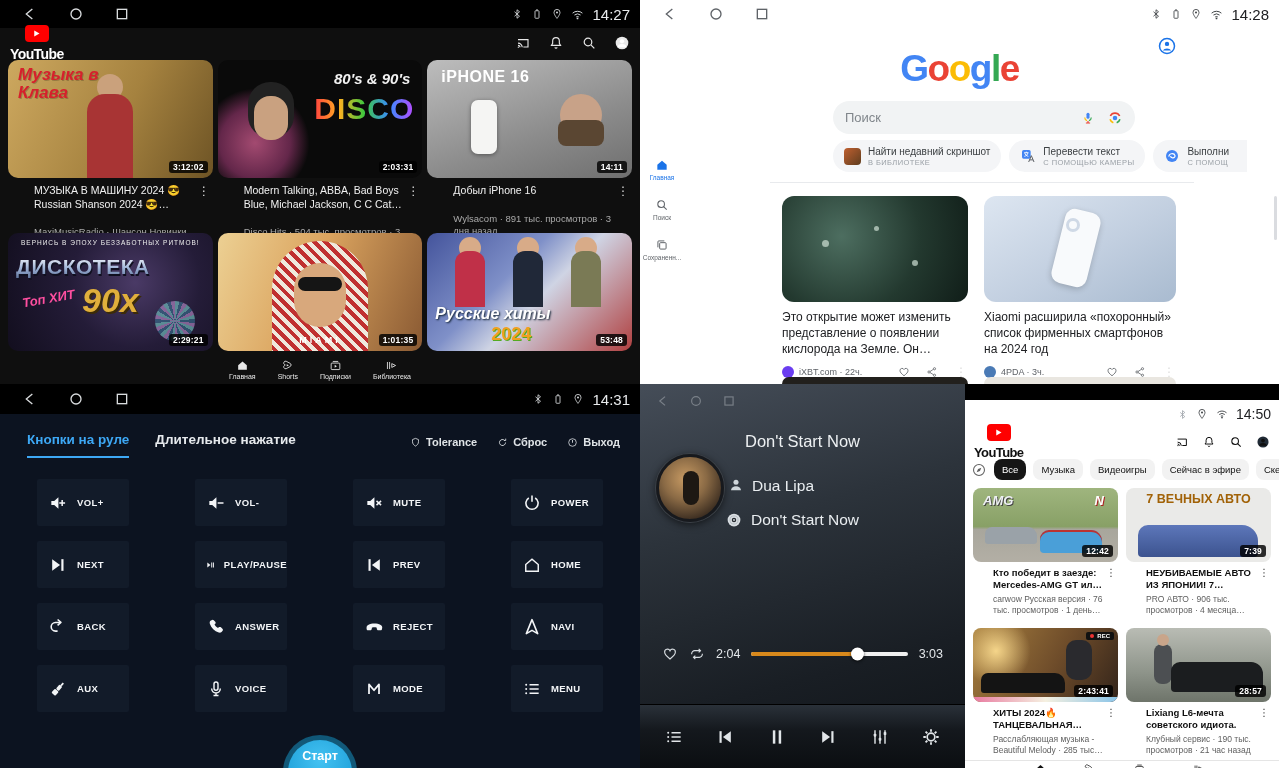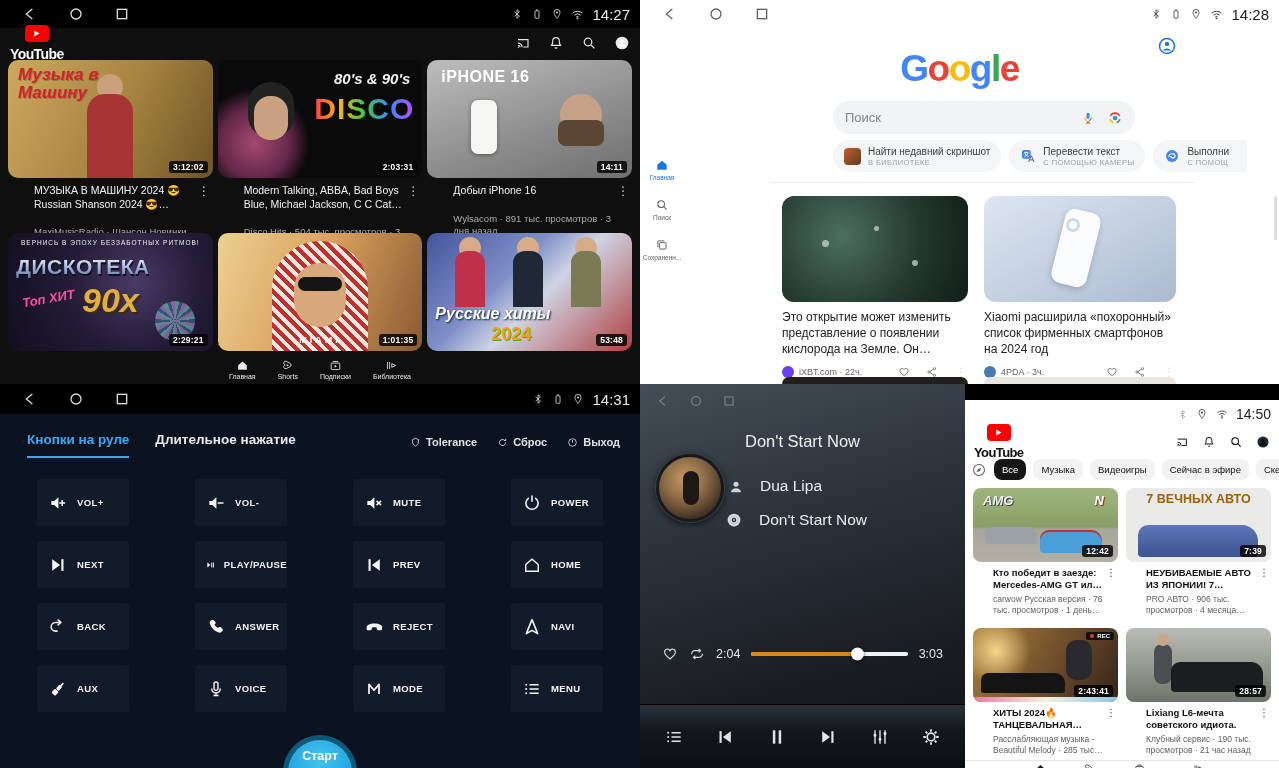--- a/index.html
+++ b/index.html
@@ -140,21 +140,21 @@
   .swc-start span{margin-top:9px;color:#fff;font-weight:700;font-size:12.5px;}
   
   #p-ply{left:640px;top:384px;width:325px;height:384px;color:#e7ebee;
          background:linear-gradient(165deg,#454d58 0%,#2c333b 35%,#191e24 72%,#0f1317 100%);}
   .ply-nav{position:absolute;left:16px;top:10px;display:flex;gap:19px;opacity:.4;color:#cfd4d8;}
   .ply-title{position:absolute;left:105px;top:48px;font-size:16.5px;color:#edf0f2;}
   .ply-art{position:absolute;left:16px;top:70px;width:68px;height:68px;border-radius:50%;
            border:3px solid #17191d;box-shadow:0 0 0 1px #3c4147,0 2px 8px #000a;
            background:radial-gradient(circle at 42% 35%,#c79a63 0%,#8a6a45 40%,#3a2c20 78%,#241b13 100%);}
   .ply-art::after{content:"";position:absolute;left:24px;top:14px;width:16px;height:34px;border-radius:8px;background:#1d1813;}
-  .ply-row{position:absolute;display:flex;align-items:flex-end;gap:16px;font-size:15.5px;color:#e9edf0;}
+  .ply-row{position:absolute;display:flex;align-items:flex-start;gap:8px;font-size:15.5px;color:#e9edf0;}
   .ply-artist{left:88px;top:93px;}
   .ply-album{left:85px;top:127px;}
   .ply-prog{position:absolute;left:22px;right:22px;top:262px;display:flex;align-items:center;gap:11px;color:#d9dee2;}
   .ply-time{font-size:12.5px;color:#e2e6e9;}
   .ply-bar{flex:1;height:4px;border-radius:2px;background:#f0f0f0;position:relative;}
   .ply-fill{position:relative;height:100%;border-radius:2px;background:#D8891C;}
   .ply-knob{position:absolute;right:-6px;top:50%;transform:translateY(-50%);width:13px;height:13px;border-radius:50%;
             background:#fff;box-shadow:0 1px 3px #000b;}
   .ply-ctrl{position:absolute;left:0;right:0;bottom:0;height:64px;
             background:linear-gradient(180deg,#2a3139 0%,#14181d 40%,#0b0e11 100%);
@@ -476,21 +476,21 @@
             <use href="#i-avl"></use>
           </svg>
       </div>
     </div>
 
     <div class="ytd-row" id="ytd-r1">
       <div>
         <div class="thumb t1">
           <div class="hd"></div>
             <div class="fig"></div>
-          <div class="ov"><span>Музыка в</span><br><span>Машину</span></div>
+          <div class="ov"><span>Музыка в</span><br><span>Клава</span></div>
           <span class="dur">3:12:02</span>
         </div>
         <div class="ytd-meta">
           <div class="ytd-txt">
             <div class="ytd-title">МУЗЫКА В МАШИНУ 2024 😎 Russian Shanson 2024 😎 Лучшие Песни Шансона 2024 😎 Шанс...</div>
             <div class="ytd-sub">MaxiMusicRadio · Шансон Новинки Лучшее Песни · 948 тыс. просмотров · 2 месяца назад</div>
           </div>
           <span class="kebab"></span>
         </div>
       </div>

